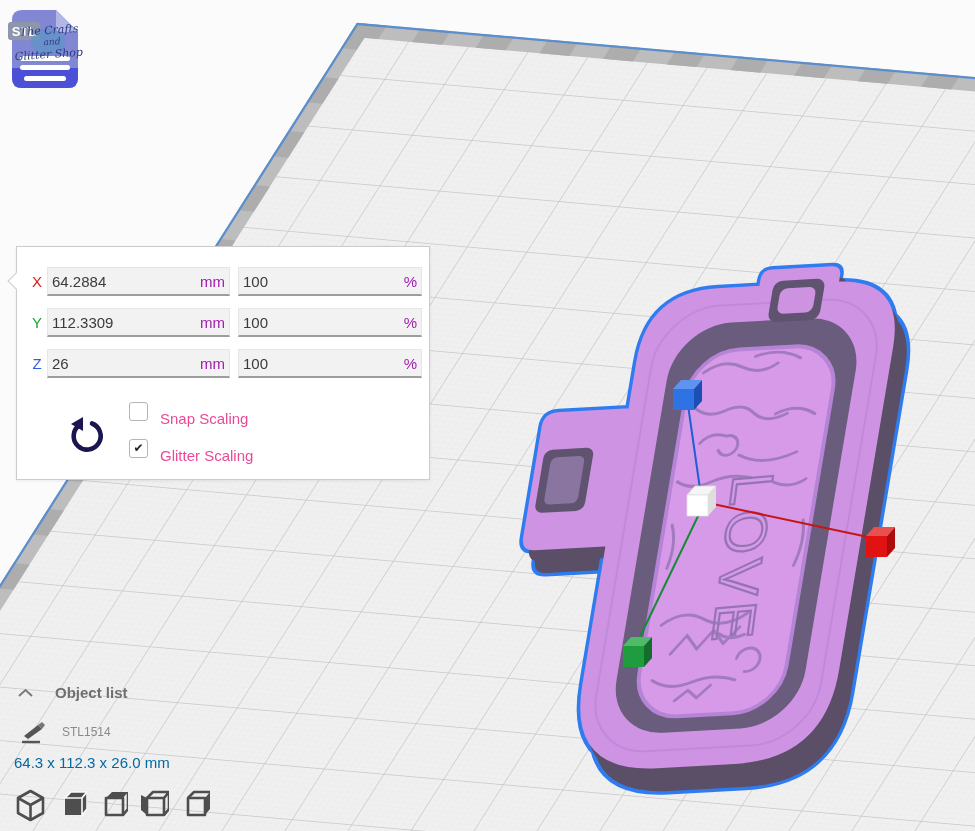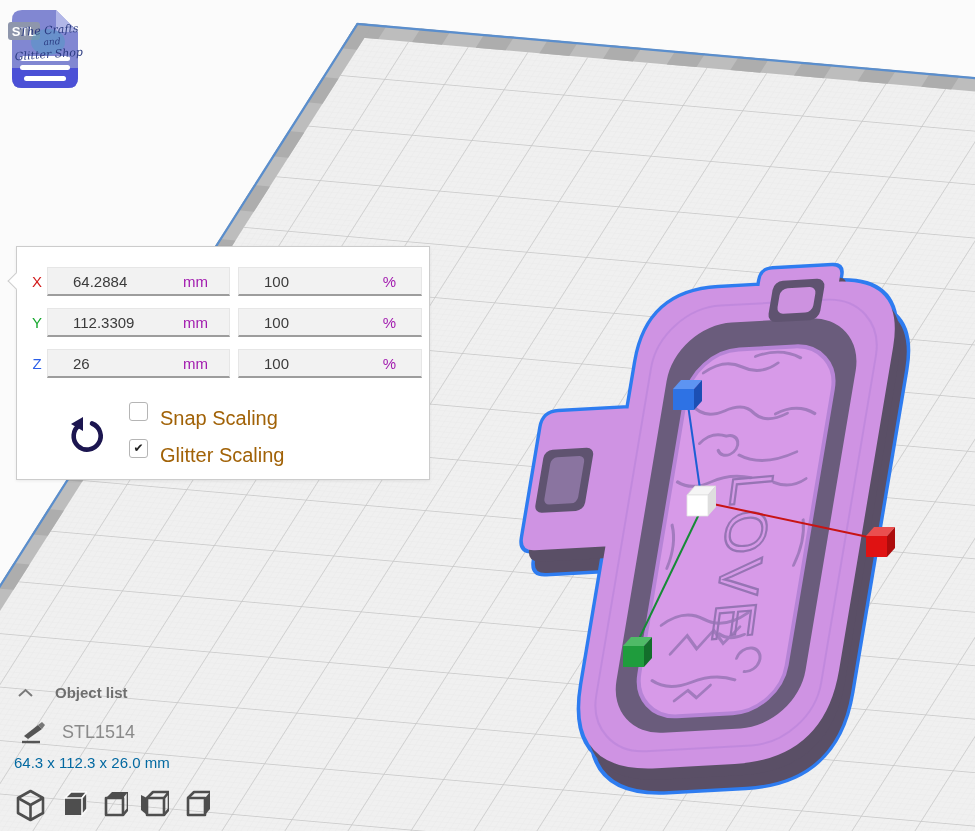--- a/index.html
+++ b/index.html
@@ -21,42 +21,42 @@
                  background:#ffffff; border-left:1px solid #cccccc; border-bottom:1px solid #cccccc;
                  transform:rotate(45deg); }
   .srow { position:absolute; left:0; width:100%; height:29px; }
   .srow.r0 { top:20px; } .srow.r1 { top:61px; } .srow.r2 { top:102px; }
   .axis-label { position:absolute; left:10px; top:0; width:20px; height:29px;
                 line-height:29px; text-align:center; font-size:15px; }
   .ax-x { color:#d21c1c; } .ax-y { color:#17a82f; } .ax-z { color:#2b5fe8; }
   .field { position:absolute; top:0; height:29px; background:#f2f2f2;
            border:1px solid #e6e6e6; border-bottom:2px solid #9d9d9d;
            display:flex; align-items:center; justify-content:space-between;
-           padding:0 25px; }
+           padding:0 4px; }
   .field.f1 { left:30px; width:183px; }
   .field.f2 { left:221px; width:184px;align-items:center; }
   .field input { border:none; background:transparent; outline:none; width:110px;
                  font-size:15px; color:#3b3b3b; font-family:"Liberation Sans",sans-serif; }
   .unit { font-size:15px; color:#a21caf; }
   .reset-btn { position:absolute; left:46px; top:168px; width:44px; height:48px;
                background:transparent; border:none; cursor:pointer; }
   .cbx-row { position:absolute; left:112px; height:20px; display:flex; align-items:center; }
   .cbx-row.c0 { top:154px; } .cbx-row.c1 { top:191px; }
   .cbx { width:19px; height:19px; background:#fff; border:1.5px solid #b5b5b5;
          border-radius:3px; display:flex; align-items:center; justify-content:center;
          font-size:12px; color:#1f1f1f; cursor:pointer; }
-  .cbx-label { margin-left:12px; font-size:20px; color:#a16207;margin-top:14px; }
+  .cbx-label { margin-left:12px; font-size:15px; color:#ec4899;margin-top:14px; }
 
   
   .objlist-header { position:absolute; left:18px; top:684px; display:flex;
                     align-items:center; cursor:pointer;font-weight:bold; }
   .objlist-title { margin-left:22px; font-size:15px; color:#6f6f6f; }
   .objlist-item { position:absolute; left:20px; top:720px; display:flex;
                   align-items:center; cursor:pointer; }
-  .objlist-item-name { margin-left:14px; font-size:18px; color:#8a8a8a; }
+  .objlist-item-name { margin-left:14px; font-size:12px; color:#8a8a8a; }
   .dims { position:absolute; left:14px; top:754px; font-size:15px; color:#0369a1; }
   .viewbar { position:absolute; left:15px; top:789px; display:flex; }
   .viewbtn { width:31px; height:33px; margin-right:10px; background:transparent;
              border:none; padding:0; cursor:pointer; }
 </style>
 </head>
 <body>
 
 <div id="stage">
 

